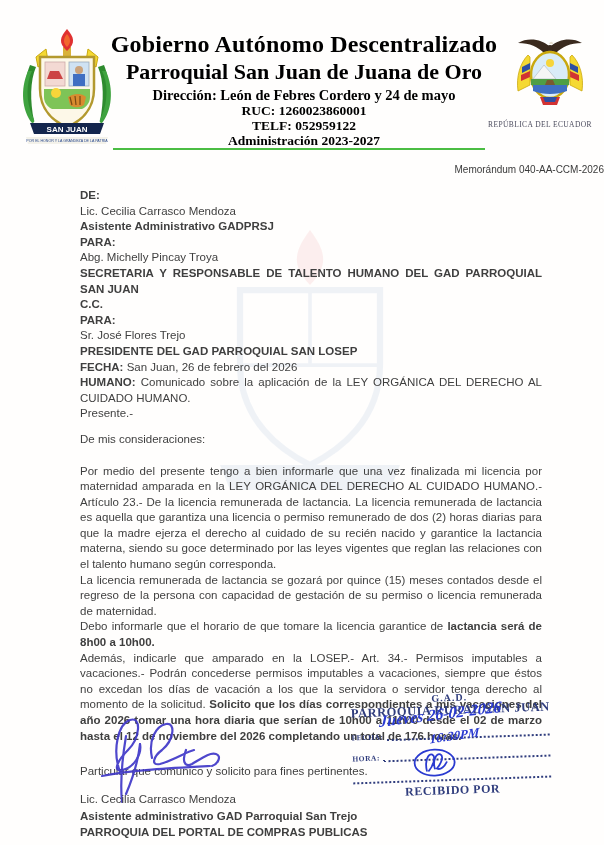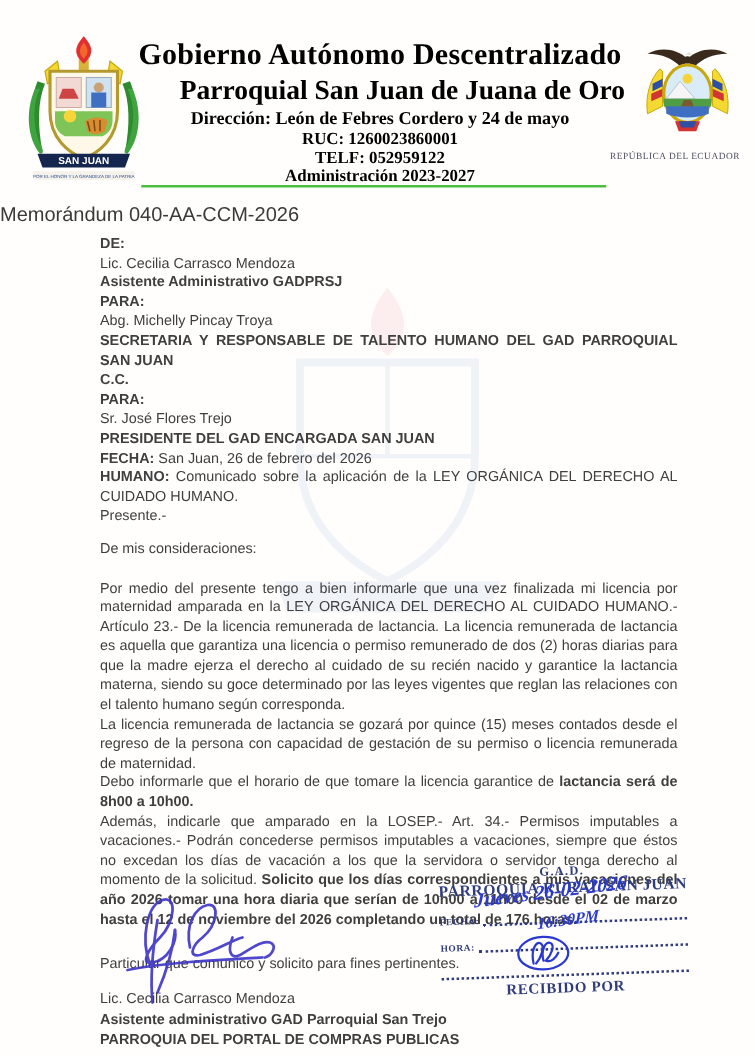--- a/index.html
+++ b/index.html
@@ -8,34 +8,34 @@
     background:#fffefd;
     font-family:"Liberation Sans","DejaVu Sans",sans-serif;
     color:#3f3f3f;
   }
   
   .hdr-center{
     position:absolute;left:108px;top:30px;width:392px;text-align:center;
     font-family:"Liberation Serif","DejaVu Serif",serif;font-weight:bold;color:#000000;
   }
   .hdr-title1{font-size:24px;line-height:28px;letter-spacing:.2px;}
-  .hdr-title2{font-size:22px;line-height:27px;text-align:right;}
+  .hdr-title2{font-size:22px;line-height:27px;}
   .hdr-address{font-size:14.5px;line-height:16px;margin-top:2px;}
   .hdr-small{font-size:13.5px;line-height:15px;}
   .green-rule{position:absolute;left:113px;top:148px;width:372px;height:2px;background:#4bbd43;}
   .seal-left{position:absolute;left:16px;top:27px;width:102px;height:124px;}
   .seal-right{position:absolute;left:500px;top:33px;width:100px;height:86px;}
   .seal-right-caption{
     position:absolute;left:488px;top:120px;width:116px;text-align:left;
     font-family:"Liberation Serif","DejaVu Serif",serif;font-size:7.5px;color:#4c4c5e;letter-spacing:.4px;
   }
   
   .watermark{position:absolute;left:185px;top:180px;width:250px;height:390px;opacity:.07;pointer-events:none;}
   
-  .memo-number{position:absolute;left:0;top:164px;width:604px;text-align:left;font-size:16px;color:#3a3a3a;}
+  .memo-number{position:absolute;left:0;top:164px;width:604px;text-align:right;font-size:10px;color:#3a3a3a;}
   .content{position:absolute;left:80px;top:188px;width:462px;font-size:11.5px;line-height:15.6px;}
   .mline{text-align:justify;}
   .salutation{margin:10px 0 16px 0;}
   .para{text-align:justify;margin:0;}
   .closing{margin-top:20px;}
   
   .sig-svg{position:absolute;left:82px;top:710px;width:170px;height:95px;pointer-events:none;}
   .sig-block{position:absolute;left:80px;top:791px;width:330px;font-size:11.5px;line-height:16.5px;}
   .sig-role{font-weight:bold;}
   
@@ -147,21 +147,21 @@
     <div>
         <div class="mline"><span style="font-weight: bold;">DE:</span></div>
         <div class="mline"><span>Lic. Cecilia Carrasco Mendoza</span></div>
         <div class="mline"><span style="font-weight: bold;">Asistente Administrativo GADPRSJ</span></div>
         <div class="mline"><span style="font-weight: bold;">PARA:</span></div>
         <div class="mline"><span>Abg. Michelly Pincay Troya</span></div>
         <div class="mline"><span style="font-weight: bold;">SECRETARIA Y RESPONSABLE DE TALENTO HUMANO DEL GAD PARROQUIAL SAN JUAN</span></div>
         <div class="mline"><span style="font-weight: bold;">C.C.</span></div>
         <div class="mline"><span style="font-weight: bold;">PARA:</span></div>
         <div class="mline"><span>Sr. José Flores Trejo</span></div>
-        <div class="mline"><span style="font-weight: bold;">PRESIDENTE DEL GAD ENCARGADA SAN JUAN</span></div>
+        <div class="mline"><span style="font-weight: bold;">PRESIDENTE DEL GAD PARROQUIAL SAN LOSEP</span></div>
         <div class="mline"><span style="font-weight: bold;">FECHA:</span><span> San Juan, 26 de febrero del 2026</span></div>
         <div class="mline"><span style="font-weight: bold;">HUMANO:</span><span> Comunicado sobre la aplicación de la LEY ORGÁNICA DEL DERECHO AL CUIDADO HUMANO.</span></div>
         <div class="mline"><span>Presente.-</span></div>
       </div>
     <div class="salutation">De mis consideraciones:</div>
     <div>
         <div class="para"><span>Por medio del presente tengo a bien informarle que una vez finalizada mi licencia por maternidad amparada en la LEY ORGÁNICA DEL DERECHO AL CUIDADO HUMANO.- Artículo 23.- De la licencia remunerada de lactancia. La licencia remunerada de lactancia es aquella que garantiza una licencia o permiso remunerado de dos (2) horas diarias para que la madre ejerza el derecho al cuidado de su recién nacido y garantice la lactancia materna, siendo su goce determinado por las leyes vigentes que reglan las relaciones con el talento humano según corresponda.</span></div>
         <div class="para"><span>La licencia remunerada de lactancia se gozará por quince (15) meses contados desde el regreso de la persona con capacidad de gestación de su permiso o licencia remunerada de maternidad.</span></div>
         <div class="para"><span>Debo informarle que el horario de que tomare la licencia garantice de </span><span style="font-weight: bold;">lactancia será de 8h00 a 10h00.</span></div>
         <div class="para"><span>Además, indicarle que amparado en la LOSEP.- Art. 34.- Permisos imputables a vacaciones.- Podrán concederse permisos imputables a vacaciones, siempre que éstos no excedan los días de vacación a los que la servidora o servidor tenga derecho al momento de la solicitud. </span><span style="font-weight: bold;">Solicito que los días correspondientes a mis vacaciones del año 2026 tomar una hora diaria que serían de 10h00 a 11h00 desde el 02 de marzo hasta el 12 de noviembre del 2026 completando un total de 176 horas.</span></div>

